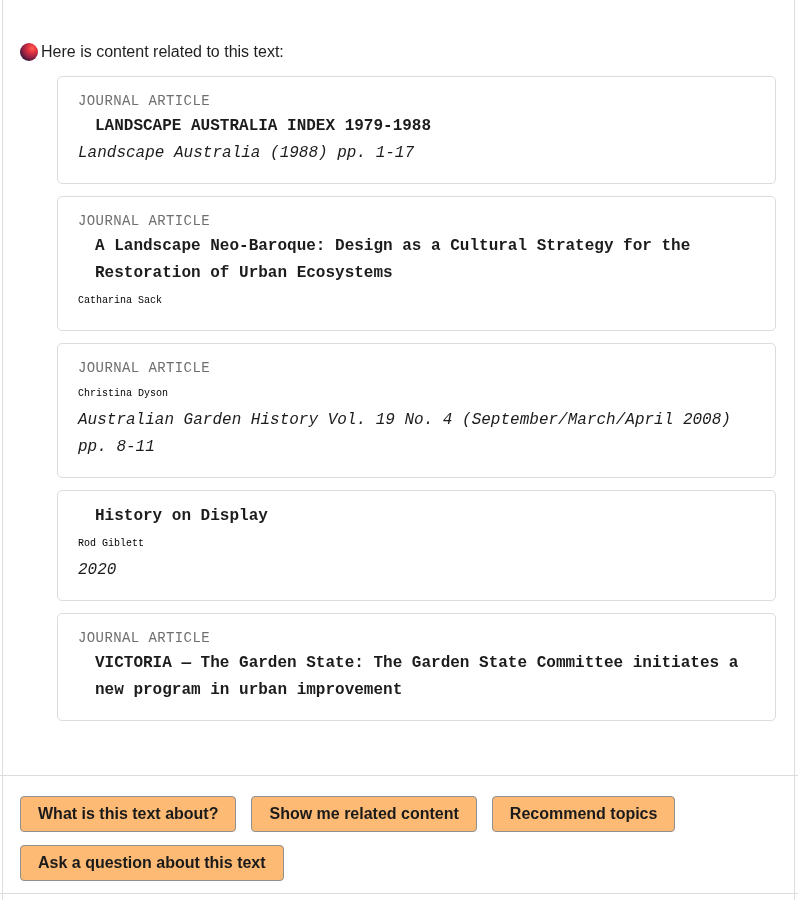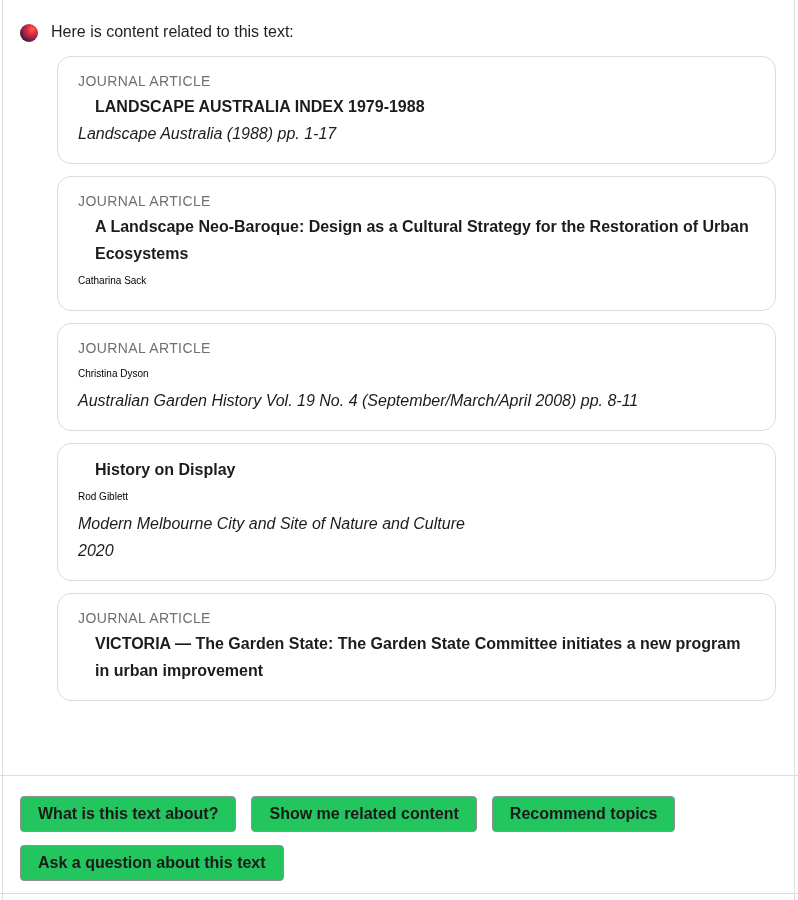--- a/index.html
+++ b/index.html
@@ -29,23 +29,24 @@
   .content {
     position: absolute;
     top: 0;
     left: 3px;
     width: 791px;
     height: 775px;
     overflow: hidden;
   }
   .msg-row {
     display: flex;
-    align-items: flex-end;
-    gap: 13px;
+    align-items: flex-start;
+    gap: 3px;
     padding: 22px 0 0 17px;
+    margin-top: 20px;
   }
   .avatar {
     flex: none;
     width: 18px;
     height: 18px;
     margin-top: 1px;
     border-radius: 50%;
     background: radial-gradient(circle at 68% 30%,
       #ff6055 0%, #e03140 26%, #8e2144 55%, #221433 82%, #141021 100%);
   }
@@ -58,23 +59,24 @@
     margin: 14px 0 0 54px;
     width: 719px;
     display: flex;
     flex-direction: column;
     gap: 12px;
     box-sizing: border-box;
   }
   .card {
     box-sizing: border-box;
     border: 1px solid #dcdcd9;
-    border-radius: 14px;
+    border-radius: 5px;
     background: #ffffff;
     padding: 12px 20px 16px 20px;
+    font-family: Liberation Mono, monospace;
   }
   .card-type {
     font-size: 14px;
     line-height: 24px;
     letter-spacing: 0.4px;
     color: #6f6f6f;
   }
   .card-title {
     font-size: 16px;
     font-weight: bold;
@@ -110,21 +112,21 @@
     overflow: hidden;
   }
   .suggestions {
     display: flex;
     flex-wrap: wrap;
     gap: 13px 15px;
     padding: 20px 24px 0 17px;
   }
   .sbtn {
     font-family: "Liberation Sans", sans-serif;
-    background: #22c55e;
+    background: #fdba74;
     border: 1px solid #8f8f8f;
     border-radius: 4px;
     padding: 7px 17px 8px 17px;
     font-size: 16px;
     font-weight: bold;
     color: #1a1a1a;
     line-height: 19px;
     cursor: pointer;
     white-space: nowrap;
   }
@@ -168,21 +170,20 @@
   <div class="card">
     <div class="card-type">JOURNAL ARTICLE</div>
     <div class="card-author">Christina Dyson</div>
     <div class="card-source">Australian Garden History Vol. 19 No. 4 (September/March/April 2008) pp. 8-11</div>
 
   </div>
 
   <div class="card">
     <div class="card-title">History on Display</div>
     <div class="card-author">Rod Giblett</div>
-    <div class="card-source">Modern Melbourne City and Site of Nature and Culture</div>
     <div class="card-year">2020</div>
   </div>
 
   <div class="card">
     <div class="card-type">JOURNAL ARTICLE</div>
     <div class="card-title">VICTORIA — The Garden State: The Garden State Committee initiates a new program in urban improvement</div>
 
   </div>
 </div>
   </div>

